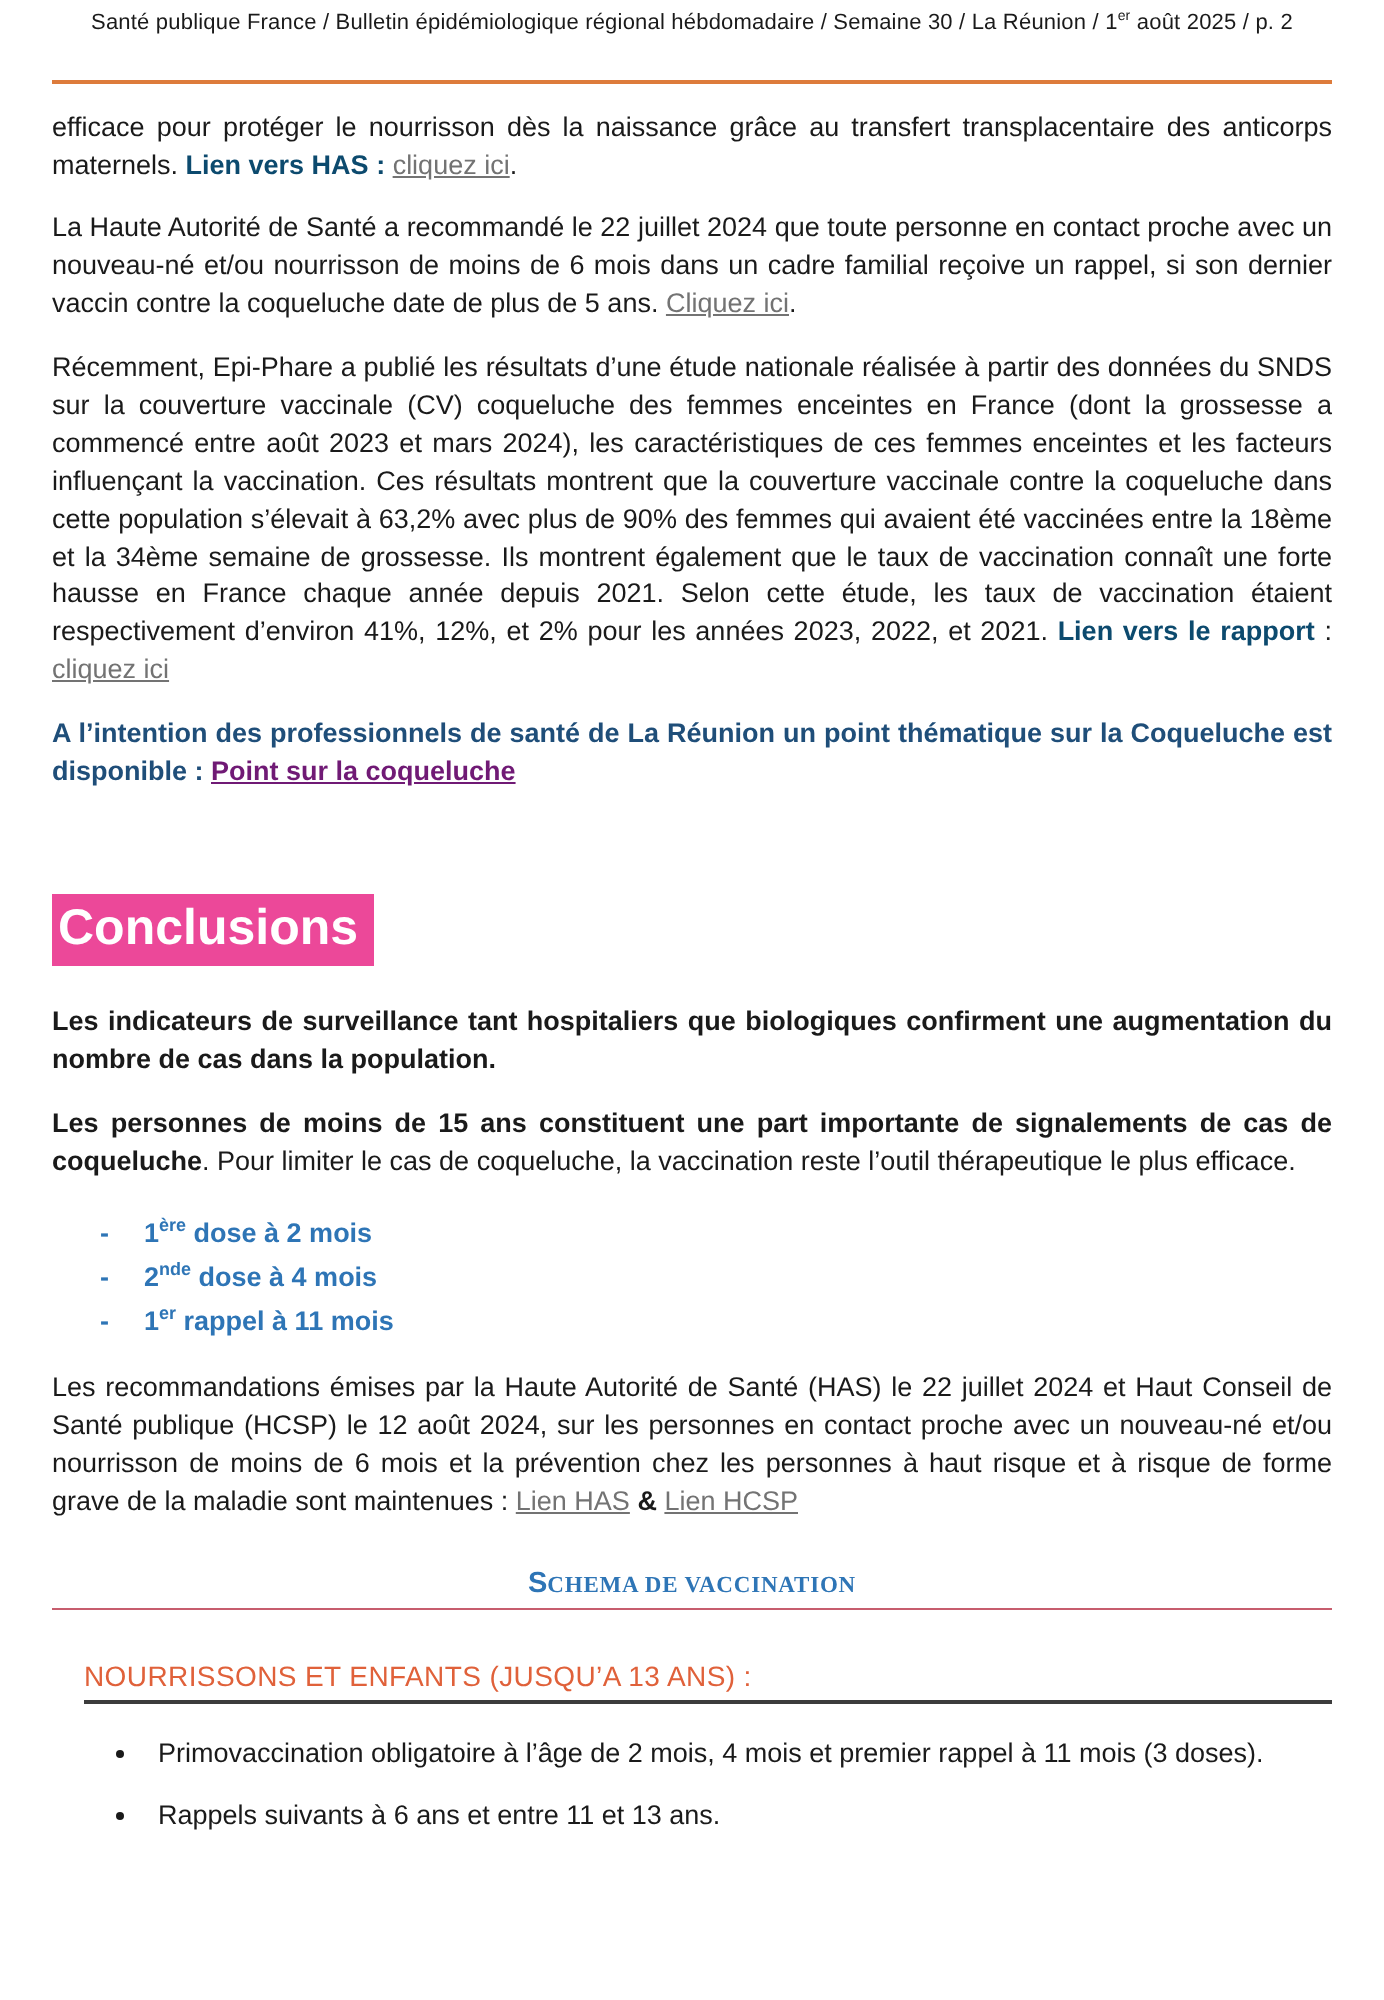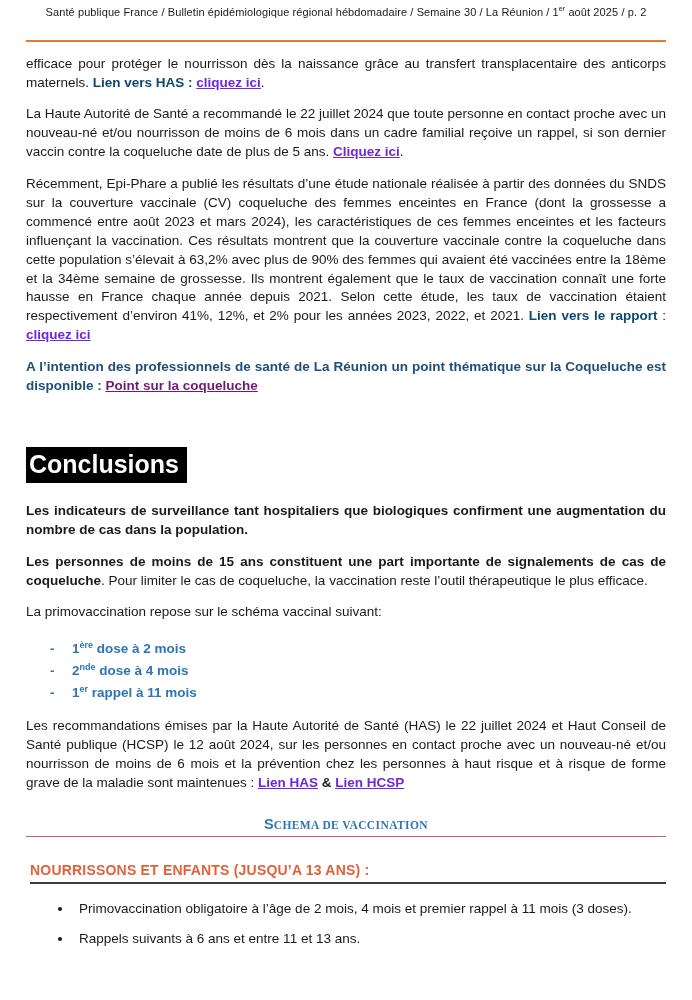--- a/index.html
+++ b/index.html
@@ -19,26 +19,26 @@
     border:none;border-top:2.5px solid #DD7B3B;margin:22px 0 0 0;
   }
 
   p.body{
     font-size:13.5px;line-height:1.4;text-align:justify;
     margin:13px 0 13px 0;
   }
   .first-par{margin-top:21px;}
 
   .blue-bold{color:#0c4a6e;font-weight:bold;}
-  a.link{color:#6d28d9;font-weight:bold;text-decoration:underline;cursor:pointer;}
+  a.link{color:#737373;font-weight:normal;text-decoration:underline;cursor:pointer;}
   .navy-par{color:#1F4E79;font-weight:bold;}
   a.dark-link{color:#701a75;font-weight:bold;text-decoration:underline;cursor:pointer;}
 
   h1.conclusions{
-    display:inline-block;background:#000000;color:#ffffff;
+    display:inline-block;background:#ec4899;color:#ffffff;
     font-size:25px;font-weight:bold;line-height:1.2;
     padding:2px 8px 4px 3px;margin:38px 0 6px 0;
   }
 
   .schedule{margin:16px 0 0 24px;}
   .schedule-row{
     display:flex;color:#2E75B6;font-weight:bold;
     font-size:13.5px;line-height:22px;
   }
   .schedule-dash{width:22px;}
@@ -48,22 +48,22 @@
 
   .schema-title{
     text-align:center;color:#2E75B6;font-weight:bold;
     margin-top:23px;line-height:15px;
   }
   .schema-title .initial{font-size:14.5px;}
   .schema-title .rest{font-size:11.5px;letter-spacing:0.4px;font-family:Liberation Serif, serif;}
   .rule-pink{border:none;border-top:1.5px solid #C75D6E;margin:3px 0 0 0;}
 
   .section-heading{
-    color:#E0613A;font-weight:bold;font-size:14px;letter-spacing:0.2px;
-    margin:25px 0 0 4px;padding-bottom:4px;border-bottom:2px solid #3c3c3c;
+    color:#E0613A;font-weight:normal;font-size:14px;letter-spacing:0.2px;
+    margin:25px 0 0 16px;padding-bottom:4px;border-bottom:2px solid #3c3c3c;
   }
 
   ul.bullets{margin:15px 0 0 0;padding-left:47px;}
   ul.bullets li{
     font-size:13.5px;line-height:1.45;text-align:justify;
     margin-bottom:11px;padding-left:6px;
   }
 </style>
 </head>
 <body>
@@ -96,21 +96,20 @@
 
 
   <p class="body">
     <b>Les indicateurs de surveillance tant hospitaliers que biologiques confirment une augmentation du nombre de cas dans la population.</b>
   </p>
 
   <p class="body">
     <b>Les personnes de moins de 15 ans constituent une part importante de signalements de cas de coqueluche</b><span>. Pour limiter le cas de coqueluche, la vaccination reste l’outil thérapeutique le plus efficace.</span>
   </p>
 
-  <p class="body">La primovaccination repose sur le schéma vaccinal suivant:</p>
 
   <div class="schedule">
     <div class="schedule-row">
       <span class="schedule-dash">-</span>
       <span><span>1</span><sup>ère</sup><span> dose à 2 mois</span></span>
     </div>
     <div class="schedule-row">
       <span class="schedule-dash">-</span>
       <span><span>2</span><sup>nde</sup><span> dose à 4 mois</span></span>
     </div>

